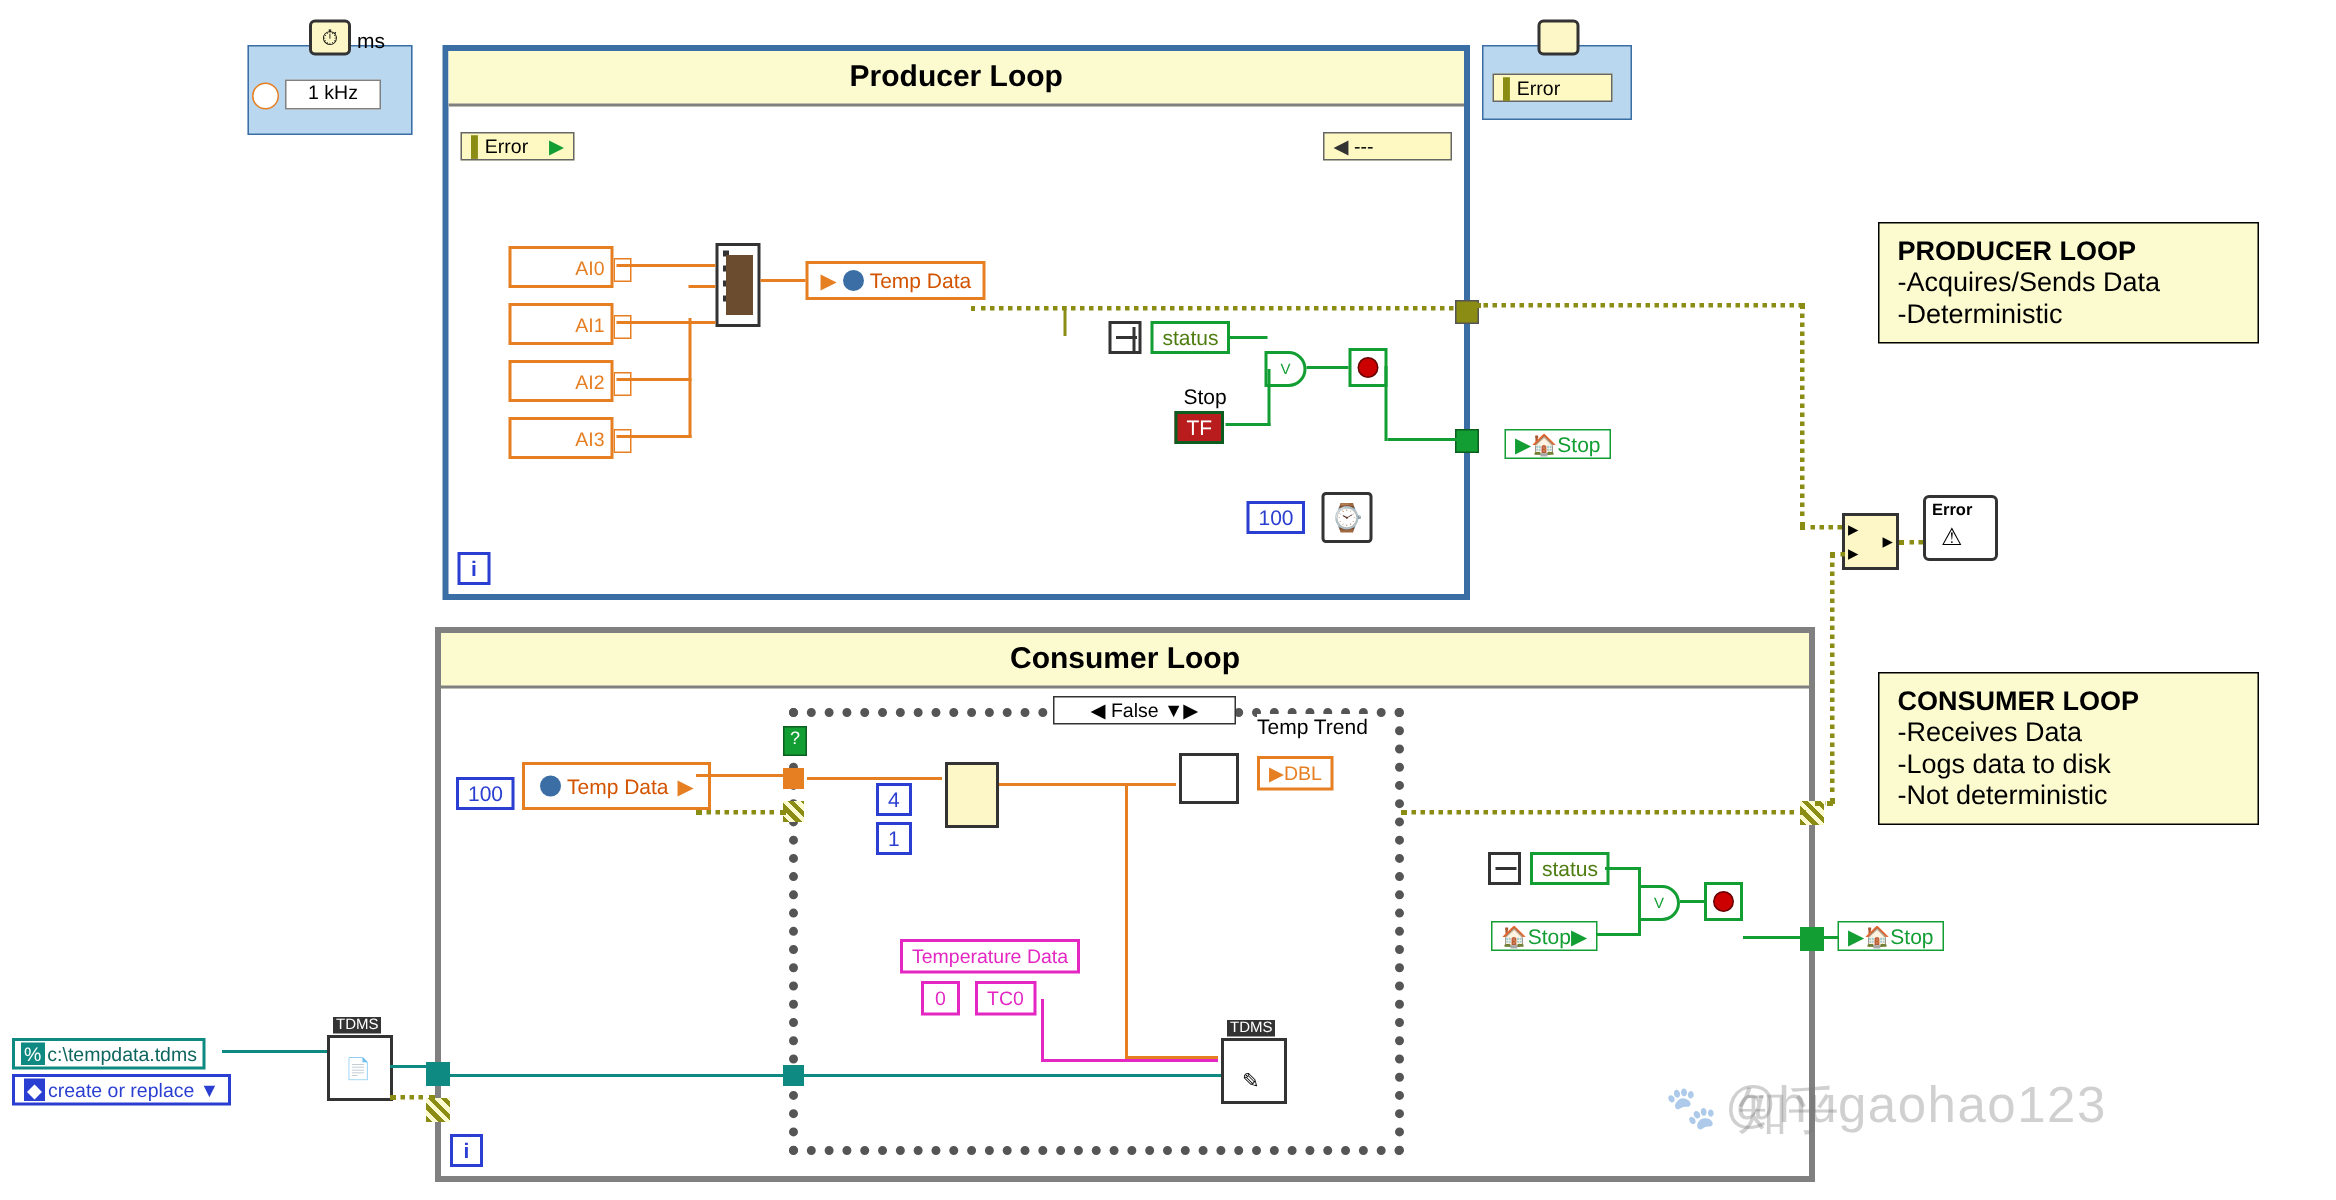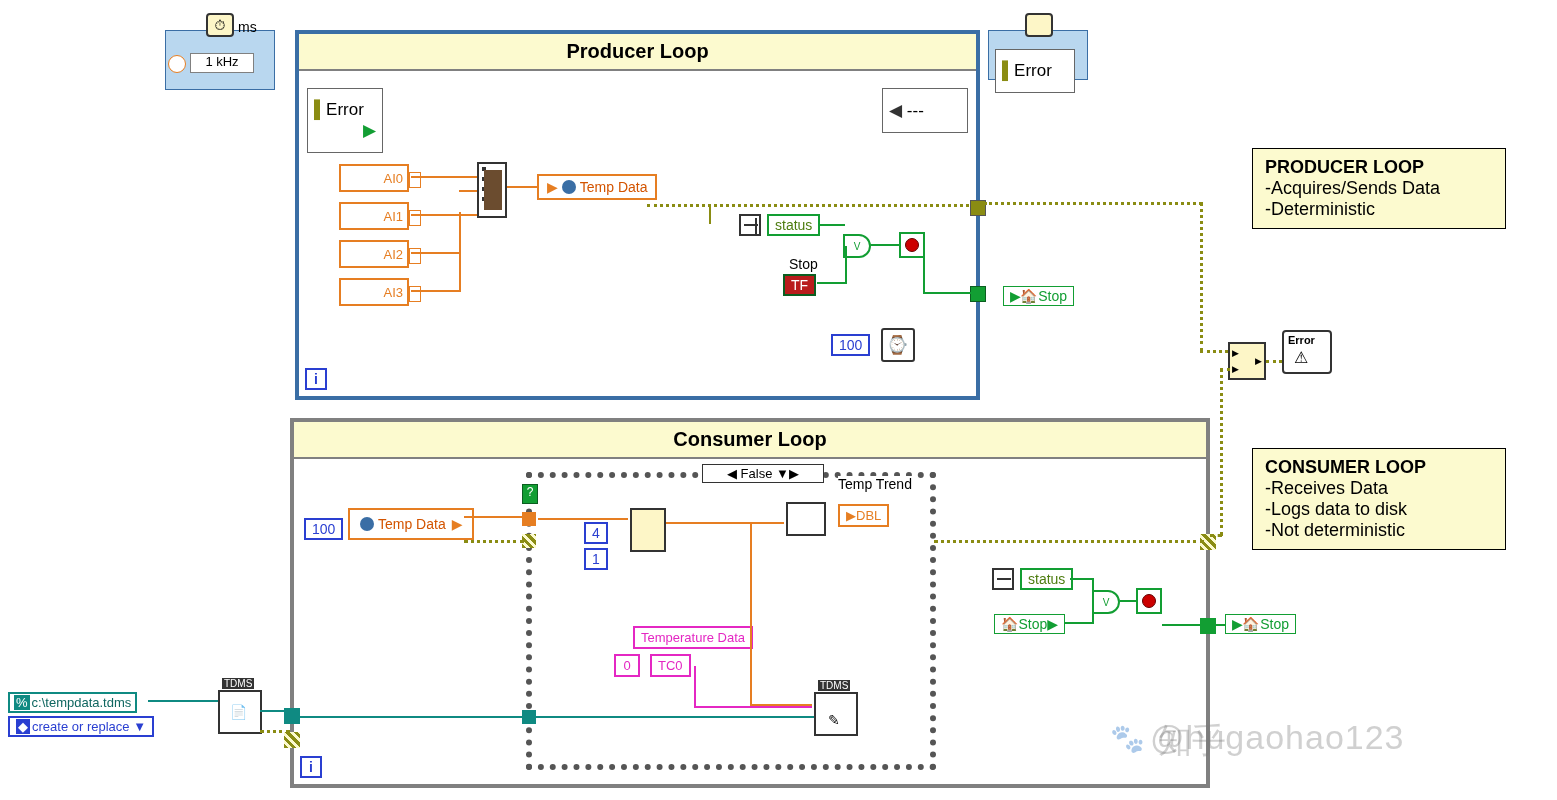--- a/index.html
+++ b/index.html
@@ -87,24 +87,24 @@
   .stop-btn {
     position:absolute;
     width:26px;height:26px;
     border:2px solid #129e33;
     background:#fff;
     display:flex;align-items:center;justify-content:center;
   }
   .stop-btn .dot { width:14px;height:14px;background:#cc0000;border-radius:50%; border:1px solid #660000;}
   .error-cluster {
     position:absolute;
-    background:#ffffff;
+    background:#fef9c3;
     border:1px solid #666;
-    font-size:17px;
-    padding:11px 6px;
+    font-size:13px;
+    padding:1px 6px;
   }
   .i-box {
     position:absolute;
     width:22px;height:22px;
     border:2px solid #2a3fd1;
     background:#fff;
     display:flex;align-items:center;justify-content:center;
     color:#2a3fd1;
     font-weight:bold;
   }
@@ -334,21 +334,21 @@
 
   <div class="numeric-const" style="left:290px; top:100px;">4</div>
   <div class="numeric-const" style="left:290px; top:126px;">1</div>
 
   <div class="func-node" style="left:336px; top:86px; width:36px; height:44px; background:#fdf6c7;"></div>
 
   <div class="small-label" style="left:544px; top:54px;">Temp Trend</div>
   <div class="func-node" style="left:492px; top:80px; width:40px; height:34px; background:#fff;"></div>
   <div style="position:absolute; left:544px; top:82px; border:2px solid #e67e22; background:#fff; padding:2px 6px; font-size:13px; color:#e67e22;">▶<span>DBL</span></div>
 
-  <div class="pink-box" style="left:306px; top:204px;margin-left:33px;">Temperature Data</div>
+  <div class="pink-box" style="left:306px; top:204px;">Temperature Data</div>
   <div class="pink-box" style="left:320px; top:232px; width:26px; text-align:center;">0</div>
   <div class="pink-box" style="left:356px; top:232px;text-align:center;">TC0</div>
 
   <div class="tdms-node" style="left:520px; top:270px;">
     <div style="position:absolute;top:-14px;left:2px;font-size:10px;background:#333;color:#fff;padding:0 2px;">TDMS</div>
     <div style="position:absolute;left:12px;top:18px;font-size:14px;">✎</div>
   </div>
 
   <div class="unbundle" style="left:698px; top:146px; width:22px; height:22px;">
     <div style="position:absolute;left:3px;top:8px;width:14px;height:2px;background:#333;"></div>

